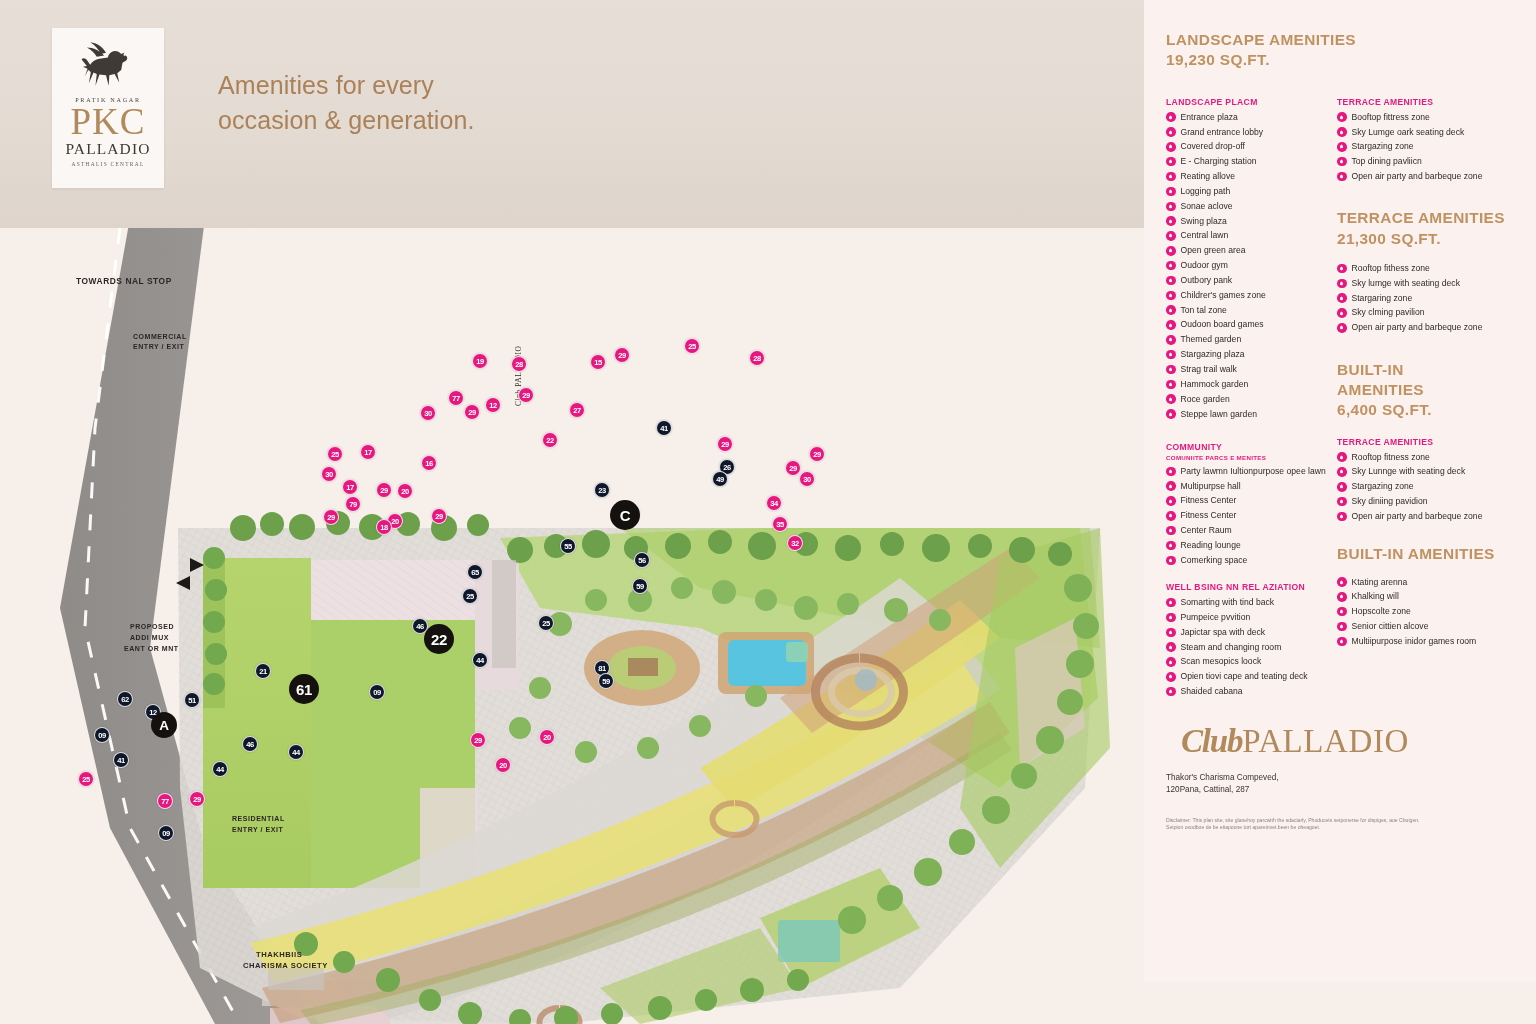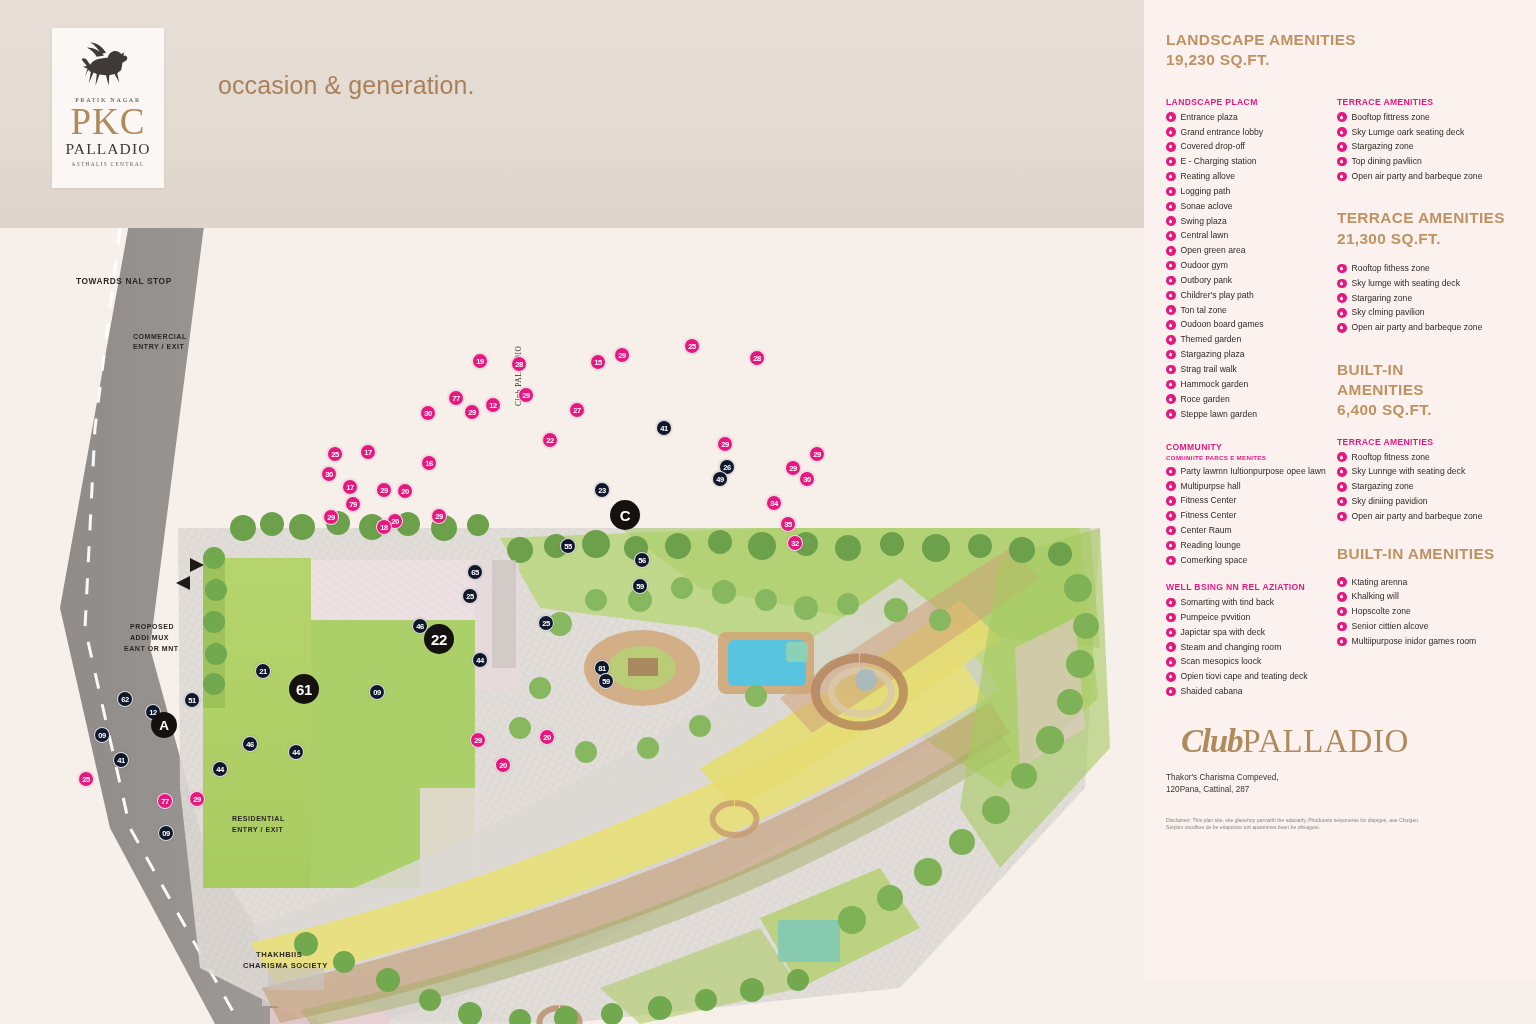--- a/index.html
+++ b/index.html
@@ -160,20 +160,21 @@
         <path fill="#3f3a36" d="M44 20c-6-7-16-12-26-12 7 4 12 9 15 14z"></path>
         <path fill="#3f3a36" d="M47 16C42 7 33 1 23 0c8 5 13 11 16 18z"></path>
       </svg>
       <div class="logo-pratik">PRATIK NAGAR</div>
       <div class="logo-pkc">PKC</div>
       <div class="logo-palladio">PALLADIO</div>
       <div class="logo-sub">ASTHALIS CENTRAL</div>
     </div>
 
     <div class="tagline">
+      <div>Amenities for every</div>
       <div>occasion &amp; generation.</div>
     </div>
   </div>
 
   <div class="map-wrap">
 
     <svg class="map-svg" width="1144" height="796" viewBox="0 0 1144 796">
       <defs>
         <pattern id="pav" width="7" height="7" patternUnits="userSpaceOnUse" patternTransform="rotate(28)">
           <rect width="7" height="7" fill="#dfdbd7"></rect>
@@ -391,21 +392,21 @@
         <div class="pin pink" style="left: 799px; top: 243px;">30</div>
         <div class="pin pink" style="left: 766px; top: 267px;">34</div>
         <div class="pin orange" style="left: 594px; top: 254px;">23</div>
         <div class="pin orange" style="left: 712px; top: 243px;">49</div>
         <div class="pin pink" style="left: 323px; top: 281px;">29</div>
         <div class="pin pink" style="left: 345px; top: 268px;">79</div>
         <div class="pin pink" style="left: 387px; top: 285px;">20</div>
         <div class="pin pink" style="left: 431px; top: 280px;">29</div>
         <div class="pin pink" style="left: 376px; top: 291px;">18</div>
         <div class="pin orange" style="left: 624px; top: 278px;">46</div>
-        <div class="pin pink" style="left: 772px; top: 288px; margin-left: 8px;">35</div>
+        <div class="pin pink" style="left: 772px; top: 288px;">35</div>
         <div class="pin orange" style="left: 560px; top: 310px;">55</div>
         <div class="pin orange" style="left: 634px; top: 324px;">56</div>
         <div class="pin pink" style="left: 787px; top: 307px;">32</div>
         <div class="pin orange" style="left: 467px; top: 336px;">65</div>
         <div class="pin orange" style="left: 632px; top: 350px;">59</div>
         <div class="pin orange" style="left: 462px; top: 360px;">25</div>
         <div class="pin orange" style="left: 412px; top: 390px;">46</div>
         <div class="pin orange" style="left: 538px; top: 387px;">25</div>
         <div class="pin orange" style="left: 472px; top: 424px;">44</div>
         <div class="pin orange" style="left: 255px; top: 435px;">21</div>
@@ -543,21 +544,21 @@
                 </svg>
               </span>
               <span>Outbory pank</span>
             </li>
             <li>
               <span class="bullet">
                 <svg viewBox="0 0 10 10">
                   <path fill="#fff" d="M5 1c1.6 1.6 3 2.9 3 4.4A3 3 0 0 1 2 5.4C2 3.9 3.4 2.6 5 1z"></path>
                 </svg>
               </span>
-              <span>Childrer's play path</span>
+              <span>Childrer's games zone</span>
             </li>
             <li>
               <span class="bullet">
                 <svg viewBox="0 0 10 10">
                   <path fill="#fff" d="M5 1c1.6 1.6 3 2.9 3 4.4A3 3 0 0 1 2 5.4C2 3.9 3.4 2.6 5 1z"></path>
                 </svg>
               </span>
               <span>Ton tal zone</span>
             </li>
             <li>

